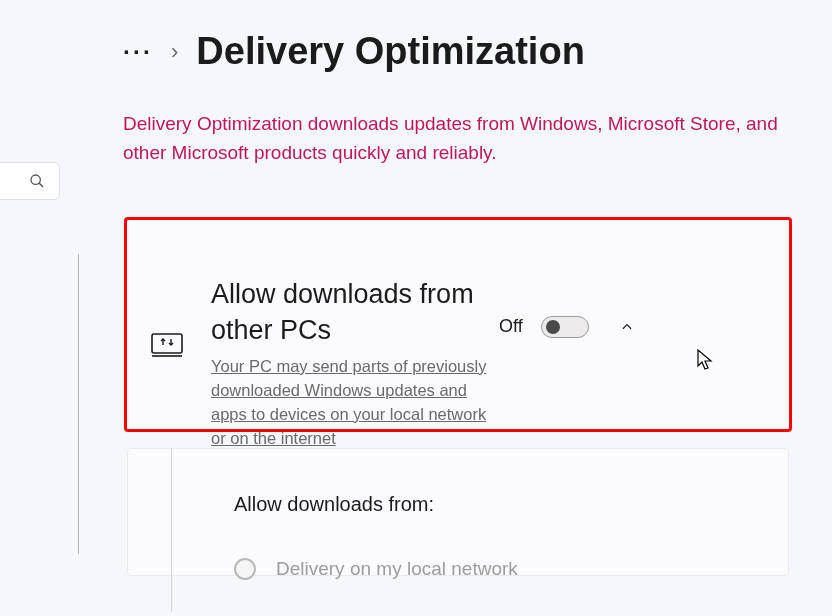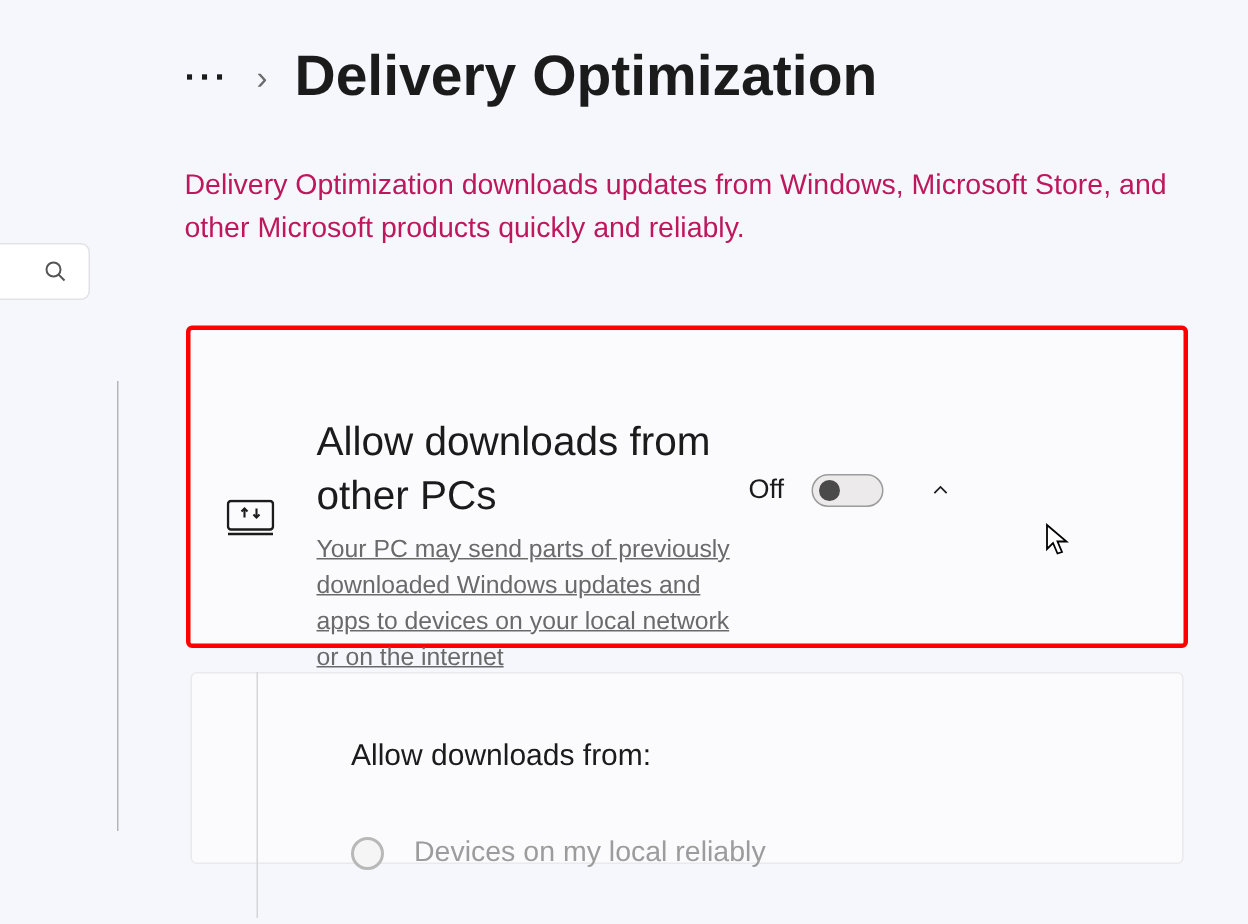--- a/index.html
+++ b/index.html
@@ -250,17 +250,17 @@
 </div>
 
 <svg class="cursor" viewBox="0 0 20 24" fill="none">
   <path d="M2 2 L2 18 L6 14 L9 21 L12 20 L9 13 L15 13 Z" fill="white" stroke="#000" stroke-width="1.2"></path>
 </svg>
 
 <div class="sub-card">
   <div class="sub-title">Allow downloads from:</div>
   <div class="radio-row">
     <div class="radio"></div>
-    <div class="radio-label">Devices on my local reliably</div>
+    <div class="radio-label">Delivery on my local network</div>
   </div>
 </div>
 
 <div class="vline-sub"></div>
 
 </body></html>

